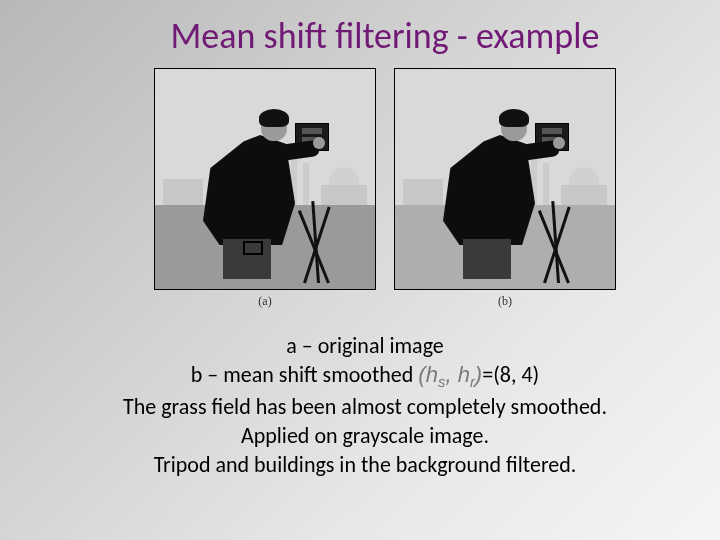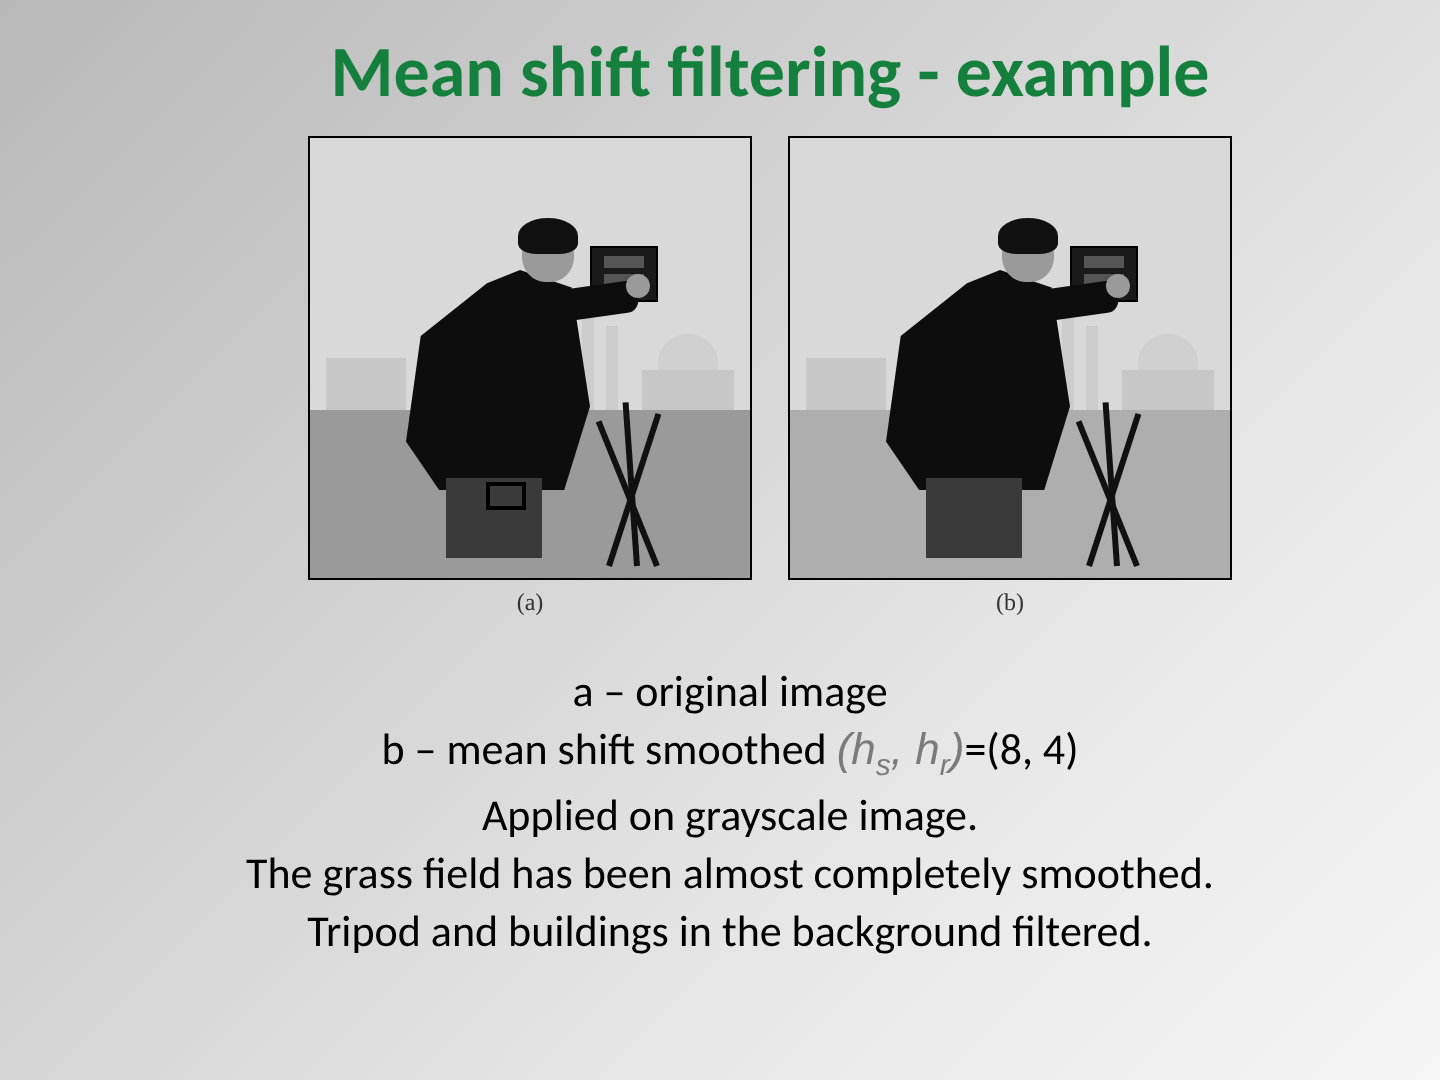--- a/index.html
+++ b/index.html
@@ -11,24 +11,24 @@
     overflow: hidden;
     color: #000;
   }
   .slide {
     width: 100%;
     height: 100%;
     padding: 14px 30px 20px 40px;
   }
   .title {
     font-size: 36px;
-    font-weight: 700;
+    font-weight: 400;
     text-align: center;
     margin-bottom: 10px;
-    color: #15803d;
+    color: #701a75;
     padding-left: 40px;
   }
   .figure-area {
     display: flex;
     justify-content: center;
     gap: 18px;
     margin-bottom: 6px;
     padding-left: 40px;
   }
   .fig-col {
@@ -165,18 +165,18 @@
   </div>
 
   <div class="desc">
     <p>
       <span>a – original image</span>
     </p>
     <p>
       <span>b – mean shift smoothed </span><span class="math">
         <span class="gray">(</span><span class="gray">h</span><span class="gray sub">s</span><span class="gray">, </span><span class="gray">h</span><span class="gray sub">r</span><span class="gray">)</span></span><span>=(8, 4)</span>
     </p>
+    <p>The grass field has been almost completely smoothed.</p>
     <p>Applied on grayscale image.</p>
-    <p>The grass field has been almost completely smoothed.</p>
     <p>Tripod and buildings in the background filtered.</p>
   </div>
 
 </div>
 
 </body></html>

